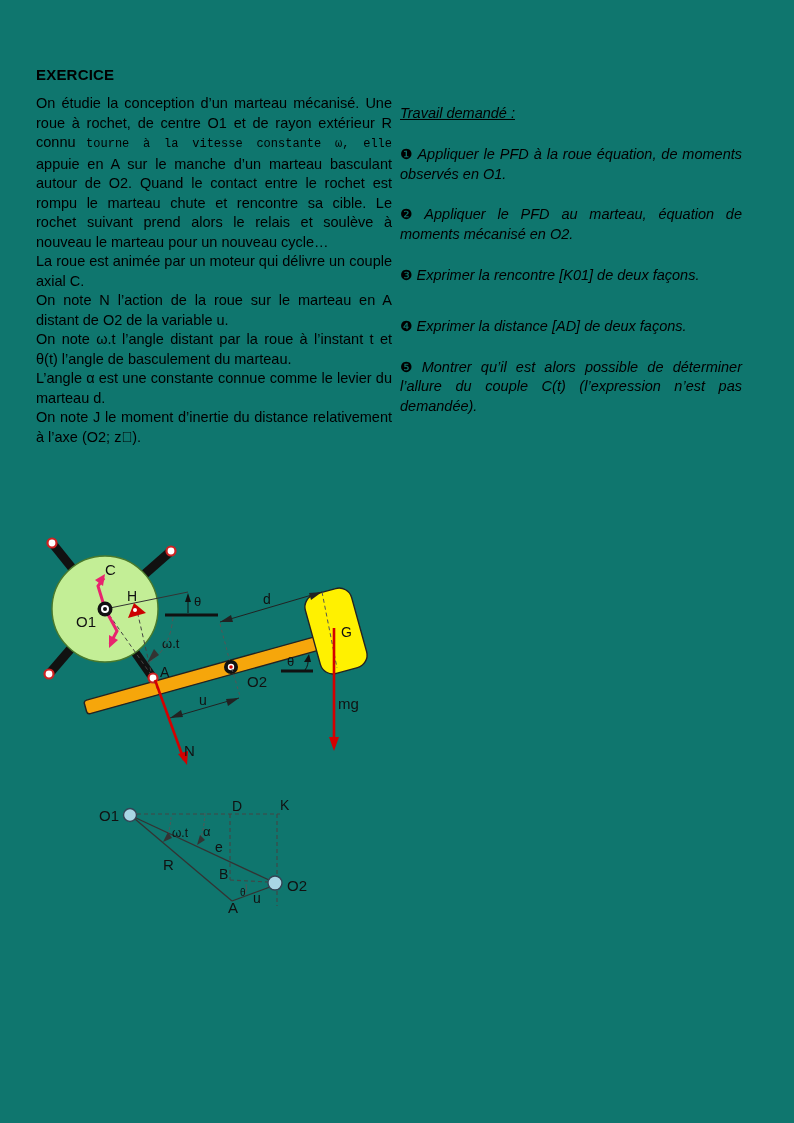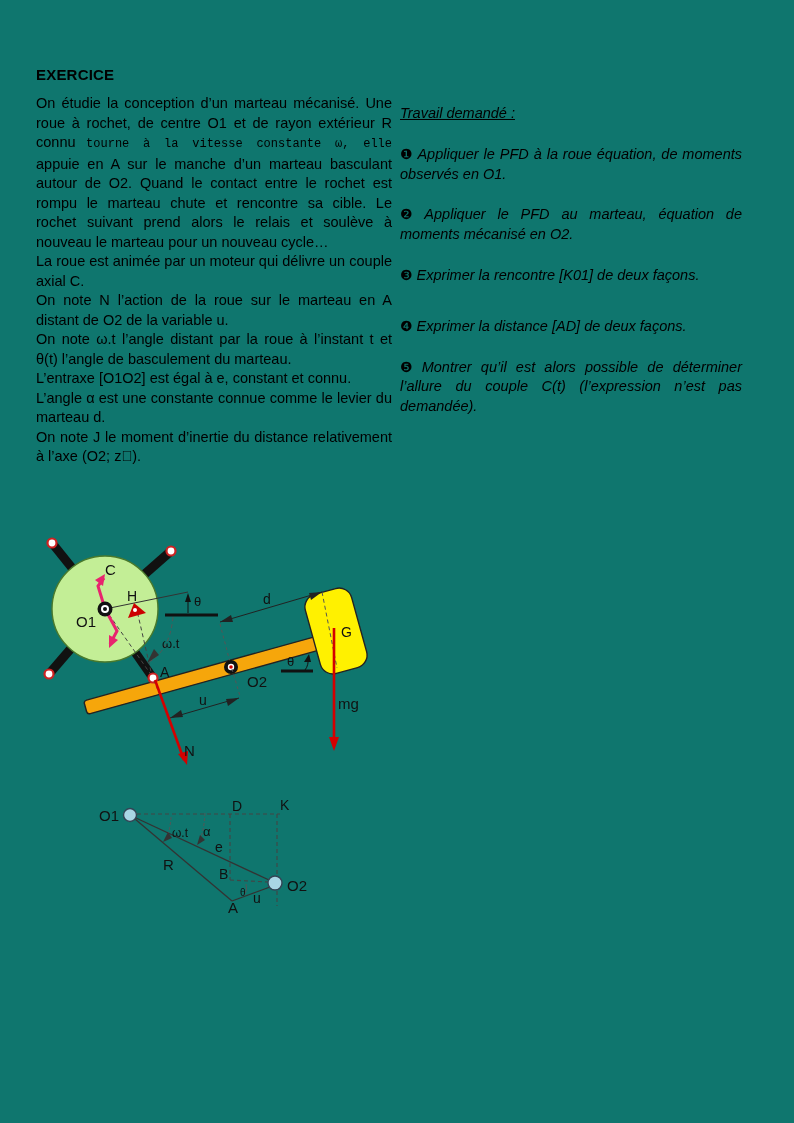--- a/index.html
+++ b/index.html
@@ -23,21 +23,20 @@
 
 <div class="page">
 
   <div class="title">EXERCICE</div>
 
   <div class="leftcol">
     <p><span>On étudie la conception d’un marteau mécanisé. Une roue à rochet, de centre O1 et de rayon extérieur R connu </span><span class="small-seg">tourne à la vitesse constante ω, elle </span><span>appuie en A sur le manche d’un marteau basculant autour de O2. Quand le contact entre le rochet est rompu le marteau chute et rencontre sa cible. Le rochet suivant prend alors le relais et soulève à nouveau le marteau pour un nouveau cycle…</span></p>
     <p>La roue est animée par un moteur qui délivre un couple axial C.</p>
     <p>On note N l’action de la roue sur le marteau en A distant de O2 de la variable u.</p>
     <p>On note ω.t l’angle distant par la roue à l’instant t et θ(t) l’angle de basculement du marteau.</p>
-    <p>L’entraxe [O1O2] est égal à e, constant et connu.</p>
     <p>L’angle α est une constante connue comme le levier du marteau d.</p>
     <p>On note J le moment d’inertie du distance relativement à l’axe (O2; z⃗).</p>
   </div>
 
   <div class="rightcol">
     <p class="tasks-heading">Travail demandé :</p>
     <p class="task"><span class="bullet">❶</span><span>Appliquer le PFD à la roue équation, de moments observés en O1.</span></p>
     <p class="task"><span class="bullet">❷</span><span>Appliquer le PFD au marteau, équation de moments mécanisé en O2.</span></p>
     <p class="task"><span class="bullet">❸</span><span>Exprimer la rencontre [K01] de deux façons.</span></p>
     <p class="task gap"><span class="bullet">❹</span><span>Exprimer la distance [AD] de deux façons.</span></p>

